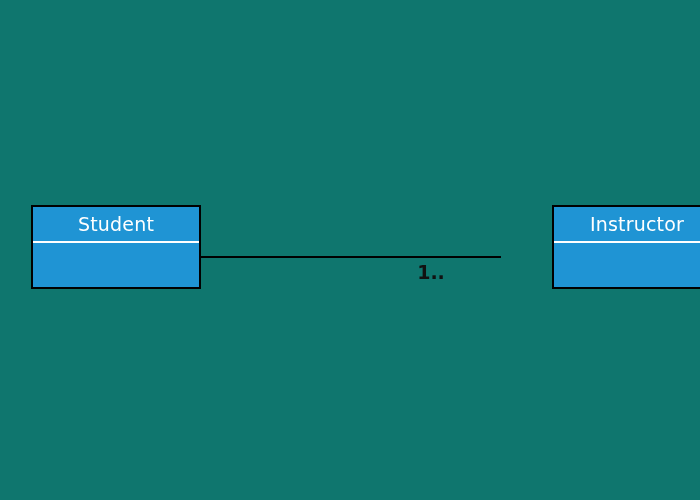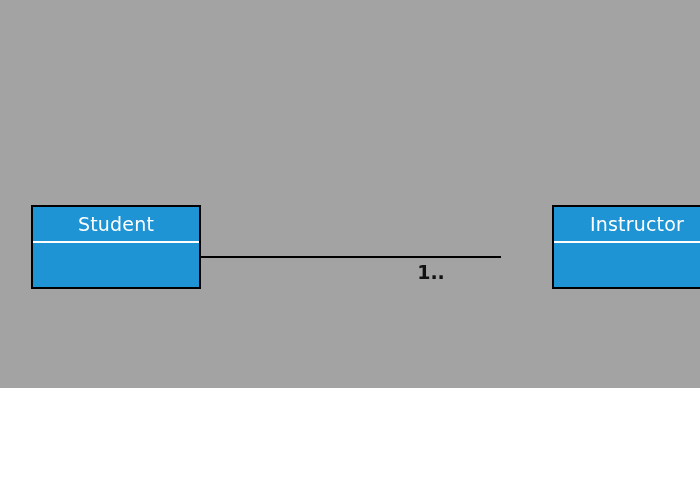--- a/index.html
+++ b/index.html
@@ -7,22 +7,22 @@
     margin: 0;
     padding: 0;
     background: #ffffff;
   }
   body {
     font-family: "DejaVu Sans", sans-serif;
   }
   #canvas {
     position: relative;
     width: 700px;
-    height: 388px;
-    background: #a3a3a3;
+    height: 500px;
+    background: #0f766e;
     overflow: hidden;
   }
 
   
   .uml-class {
     position: absolute;
     box-sizing: border-box;
     border: 2px solid #000000;
     background: #1f94d4;
     display: flex;

